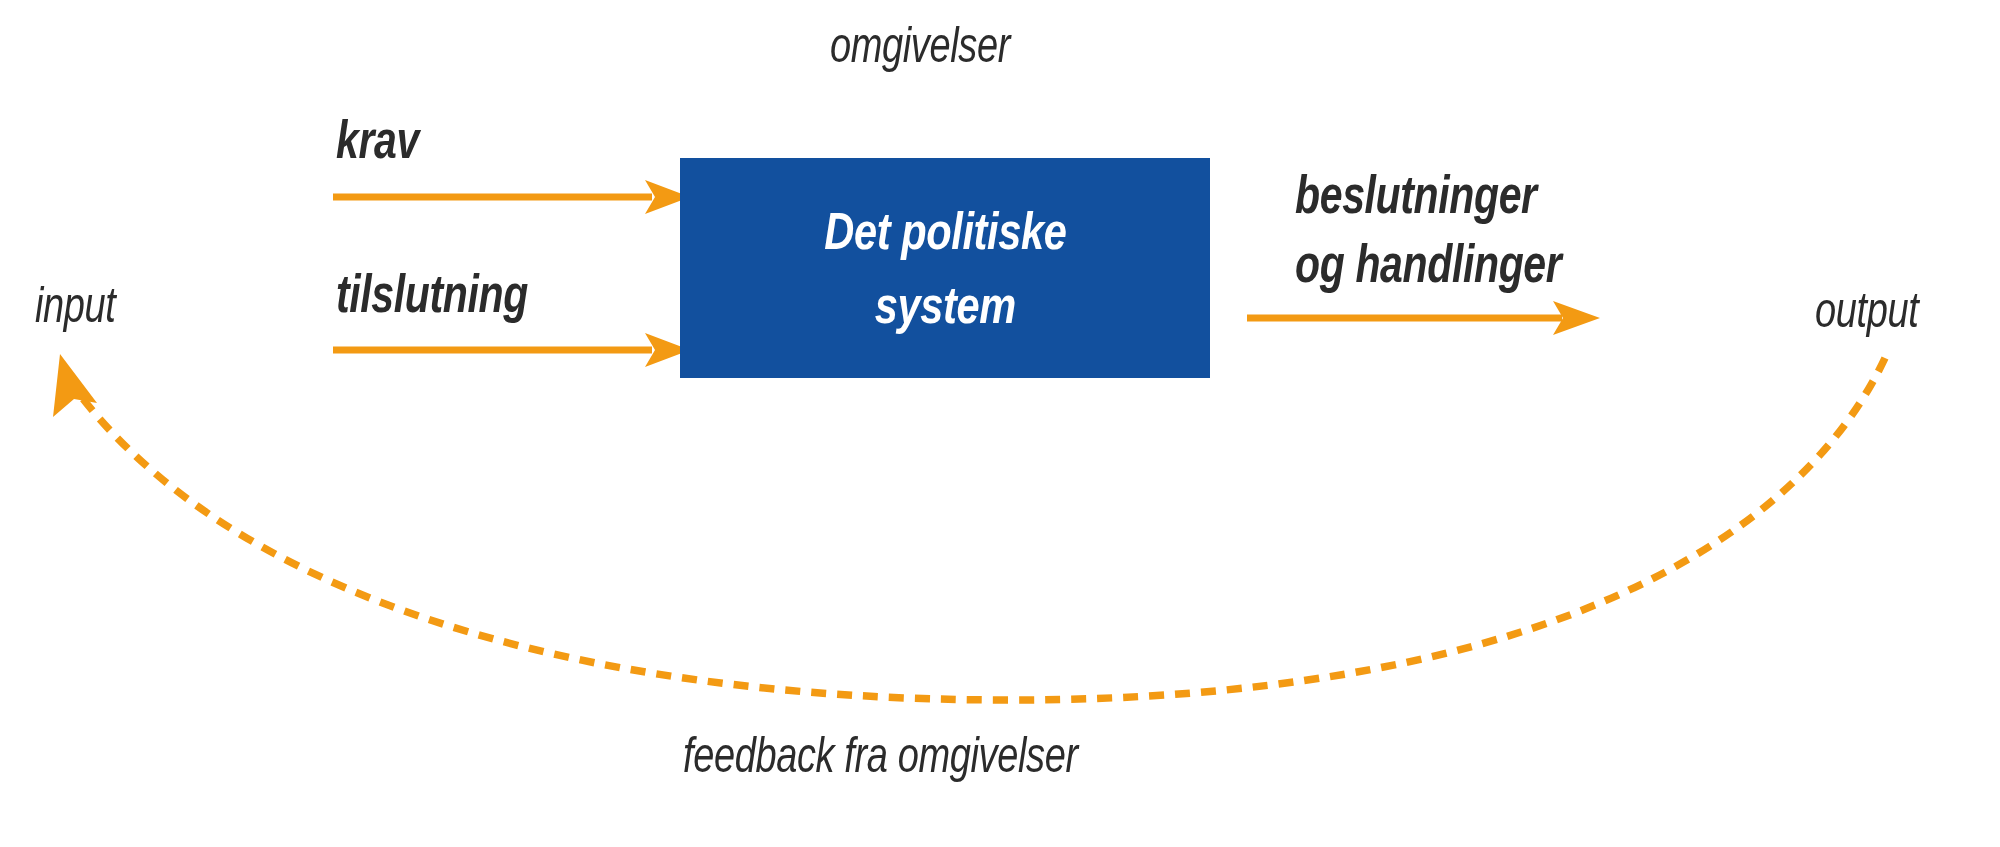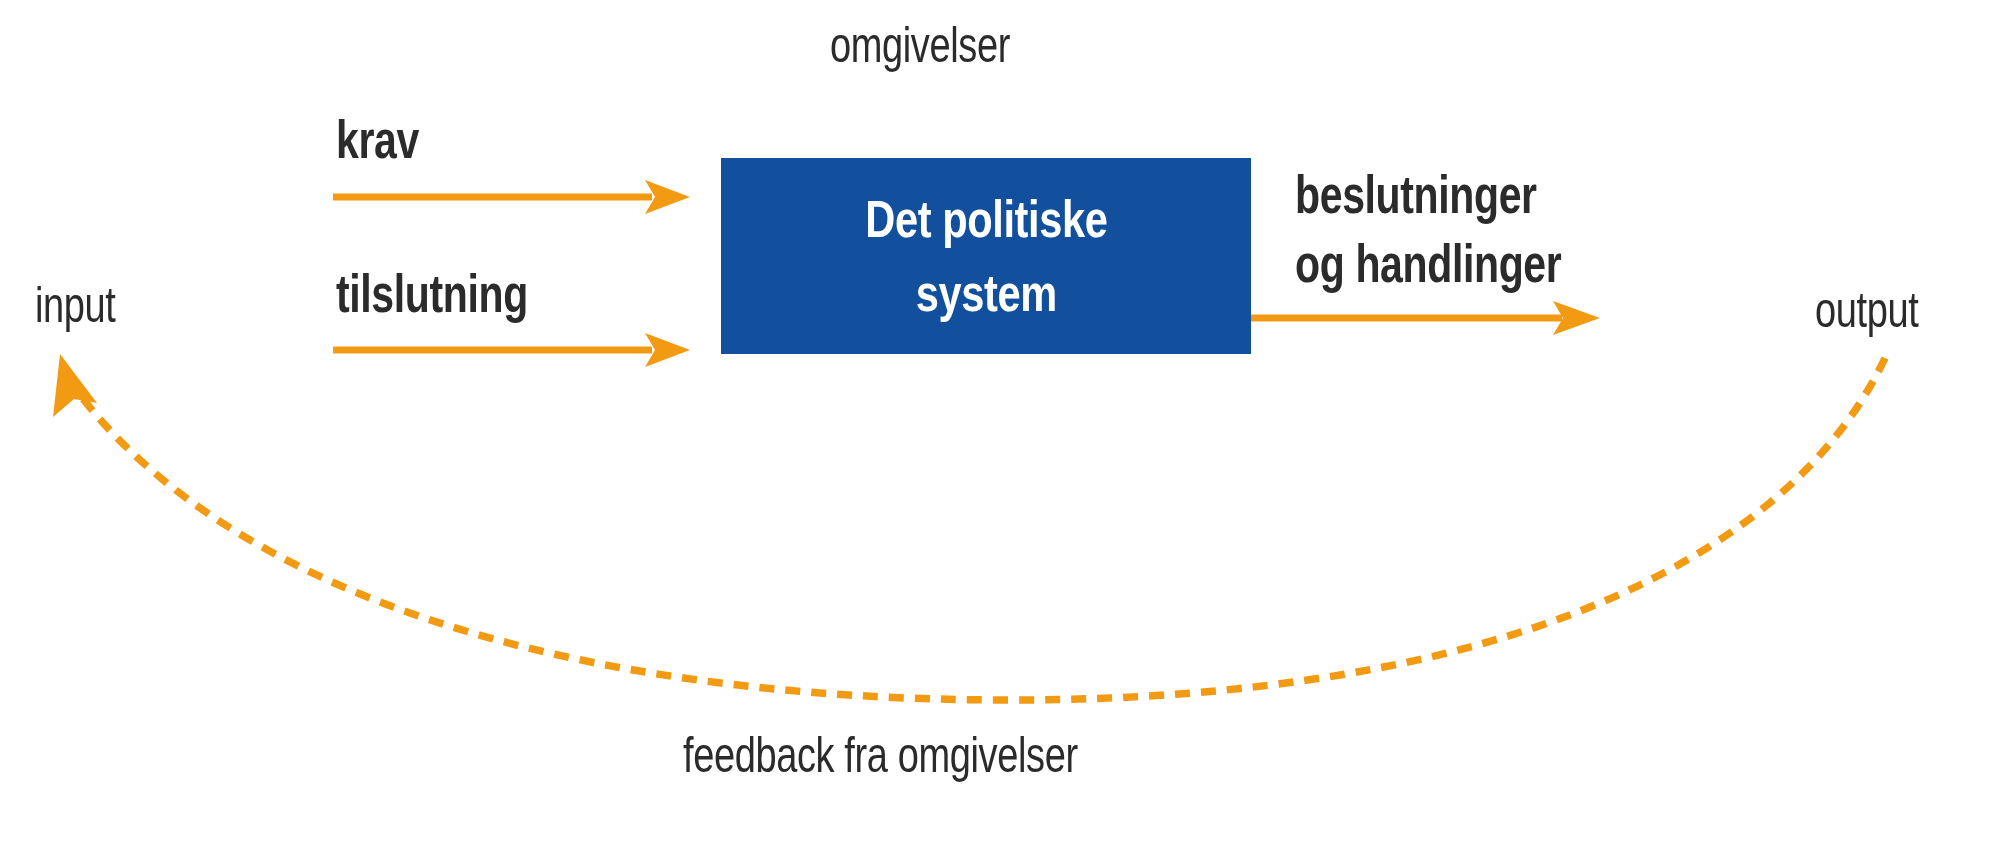--- a/index.html
+++ b/index.html
@@ -4,42 +4,43 @@
 <style>
   html, body { margin: 0; padding: 0; }
   body { background: #ffffff; }
   .stage {
     position: relative;
     width: 2000px;
     height: 847px;
     background: #ffffff;
     overflow: hidden;
     font-family: "Liberation Sans", "DejaVu Sans", sans-serif;
+    font-style: italic;
   }
   .arrows-svg {
     position: absolute;
     left: 0; top: 0;
     width: 2000px;
     height: 847px;
   }
   .lbl {
     position: absolute;
     white-space: nowrap;
     color: #2b2b2b;
     transform-origin: left top;
     letter-spacing: -0.5px;
     line-height: 1.1;
   }
   .reg  { font-size: 50px; font-weight: 400; transform: scaleX(0.76); }
   .bold { font-size: 54px; font-weight: 700; transform: scaleX(0.76); }
   .two-line { line-height: 69px; }
   .system-box {
     position: absolute;
-    left: 721px; top: 158px;
-    width: 530px; height: 196px;
+    left: 680px; top: 158px;
+    width: 530px; height: 220px;
     display: flex;
     align-items: center;
     justify-content: center;
     text-align: center;
   }
   .system-box .box-text {
     font-weight: 700;
     font-size: 52px;
     line-height: 74px;
     letter-spacing: -0.5px;

